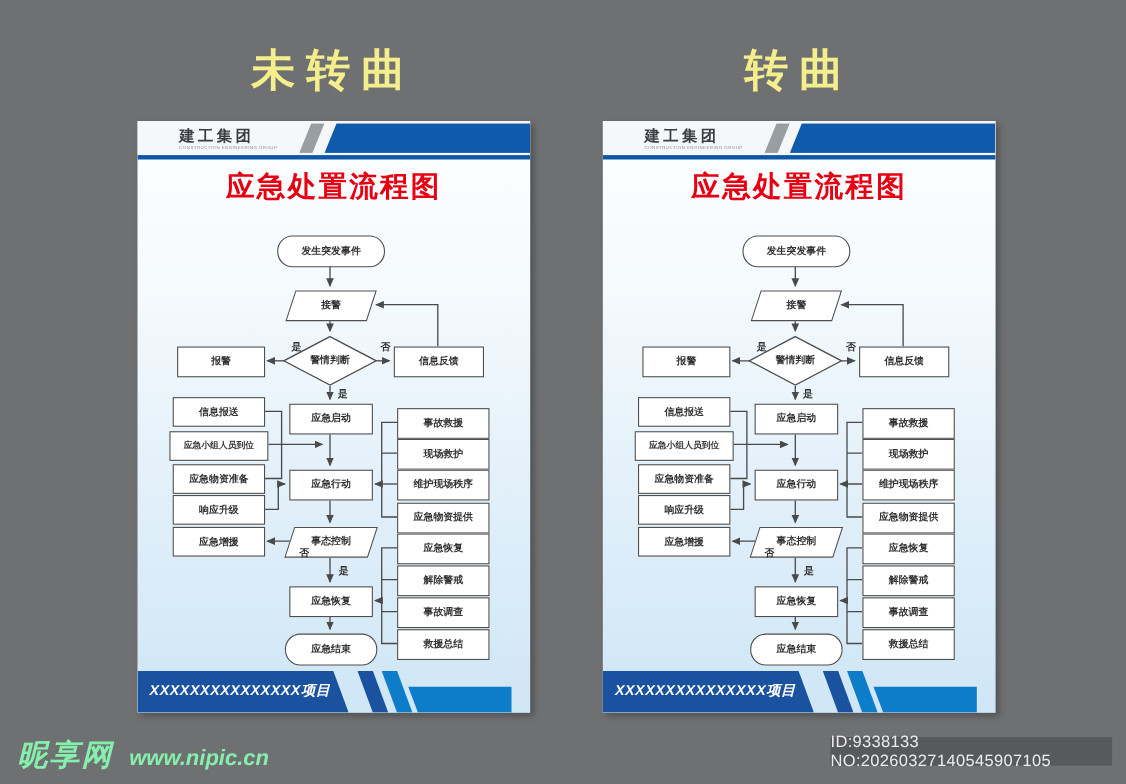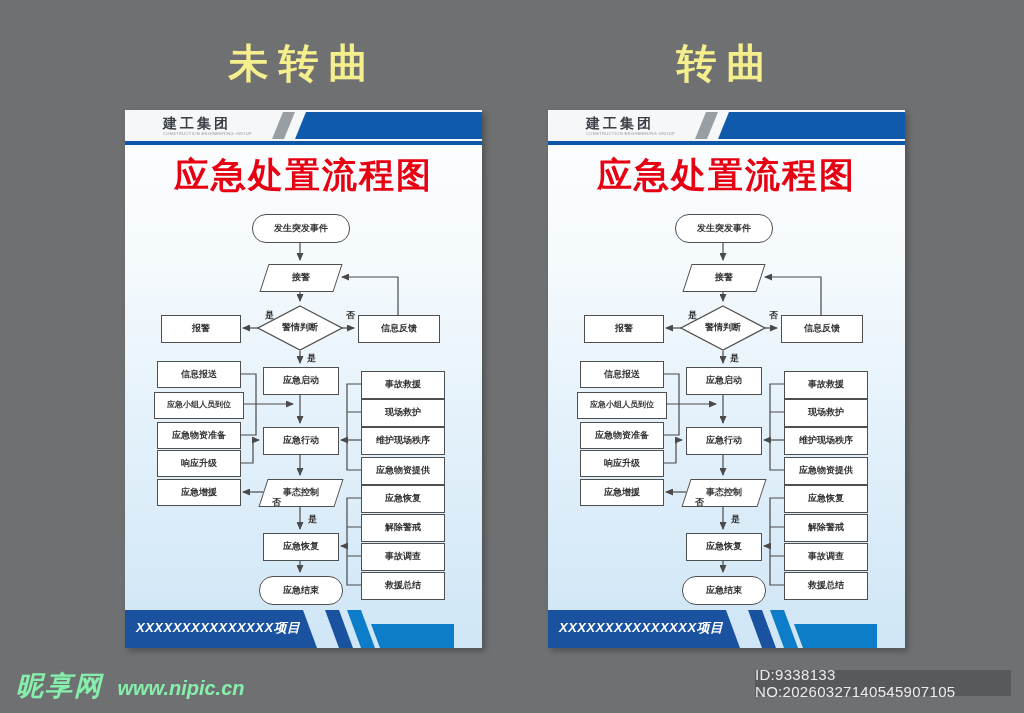--- a/index.html
+++ b/index.html
@@ -28,37 +28,37 @@
     color:#3a3f46;letter-spacing:3px;line-height:1;}
   .logo-sub{position:absolute;left:38px;top:22px;font-size:4px;color:#8d9298;letter-spacing:.4px;line-height:1;}
   .hdr-deco{position:absolute;left:0;top:2px;width:357px;height:27px;}
   .hdr-slash{position:absolute;inset:0;background:#999ea3;
     clip-path:polygon(158px 0,170px 0,159px 27px,147px 27px);}
   .hdr-band{position:absolute;inset:0;background:#0f5aab;
     clip-path:polygon(181px 0,357px 0,357px 27px,170px 27px);}
   .hdr-line{position:absolute;left:0;top:31px;width:100%;height:4px;background:#0e57a8;}
   
   .p-title{position:absolute;left:0;top:42px;width:100%;text-align:center;
-    font-family:"DejaVu Serif",serif;font-weight:bold;font-size:35px;
+    font-family:"DejaVu Serif",serif;font-weight:bold;font-size:26px;
     color:#e60012;letter-spacing:2px;}
   
   .node{position:absolute;display:flex;align-items:center;justify-content:center;
     font-size:9px;font-weight:bold;color:#333;text-align:center;line-height:1.1;}
   .rect{background:#fff;border:1px solid #4f4f4f;}
   .stadium{background:#fff;border:1px solid #4f4f4f;border-radius:14px;}
   .para{background:#fff;border:1px solid #4f4f4f;transform:skewX(-18deg);}
   .para > span{transform:skewX(18deg);display:block;}
   .diamond{background:transparent;}
   .diamond svg{position:absolute;inset:0;}
   .diamond span{position:relative;z-index:1;}
   .node.small{font-size:8px;}
   .flow-svg{position:absolute;left:0;top:0;}
   .yn{position:absolute;font-size:9px;font-weight:bold;color:#333;line-height:1;}
   
-  .bb{position:absolute;left:0;top:500px;width:329px;height:38px;}
+  .bb{position:absolute;left:0;top:500px;width:329px;height:38px;padding-left:11px;}
   .bb-dark{position:absolute;inset:0;background:#1a52a0;
     clip-path:polygon(0 0,178px 0,192px 38px,0 38px);}
   .bb-stripe1{position:absolute;inset:0;background:#1a52a0;
     clip-path:polygon(200px 0,214px 0,228px 38px,214px 38px);}
   .bb-stripe2{position:absolute;inset:0;background:#0d7cc9;
     clip-path:polygon(222px 0,236px 0,250px 38px,236px 38px);}
   .bb-bright{position:absolute;inset:0;background:#0d7cc9;
     clip-path:polygon(246px 14px,357px 14px,357px 38px,255px 38px);}
   .bb-text{position:absolute;left:11px;top:11px;color:#fff;font-size:13px;
     font-weight:bold;font-style:italic;letter-spacing:.5px;line-height:1;}

